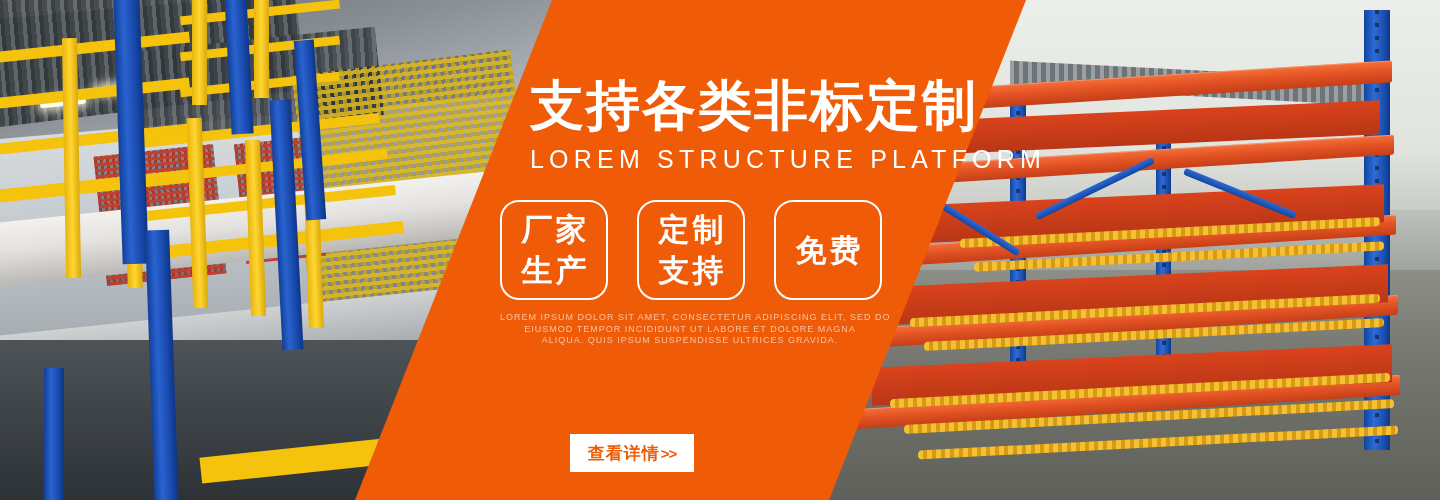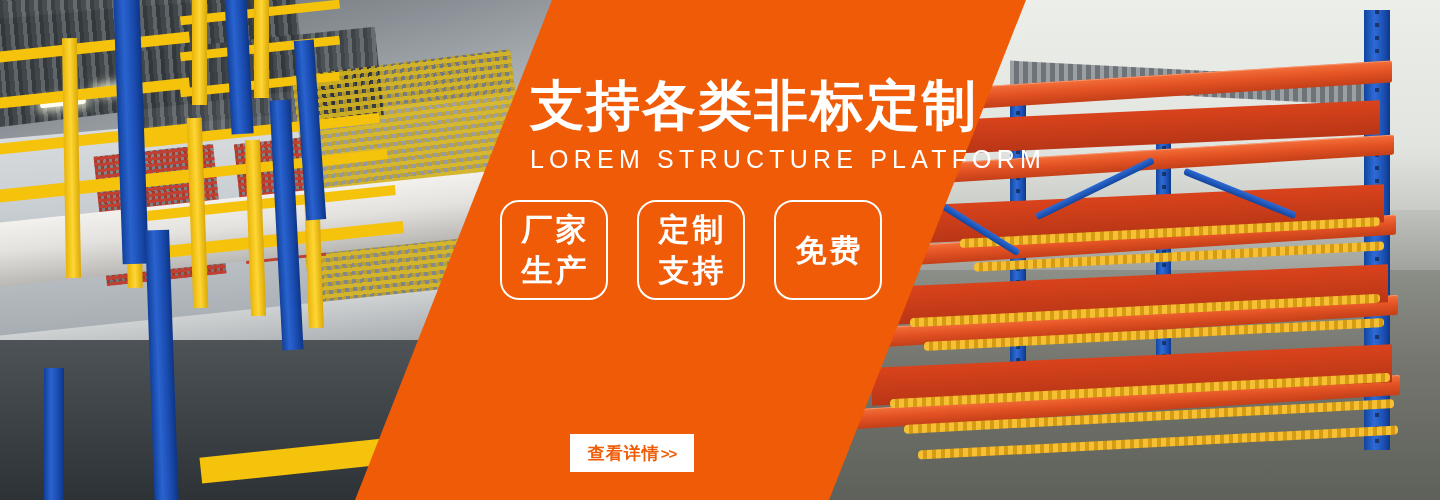--- a/index.html
+++ b/index.html
@@ -268,20 +268,25 @@
       </div>
       <div class="badge">
         <span class="bline">定制</span>
         <span class="bline">支持</span>
       </div>
       <div class="badge">
         <span class="bline">免费</span>
       </div>
     </div>
 
+    <div id="lorem">
+      <div>LOREM IPSUM DOLOR SIT AMET, CONSECTETUR ADIPISCING ELIT, SED DO</div>
+      <div>EIUSMOD TEMPOR INCIDIDUNT UT LABORE ET DOLORE MAGNA</div>
+      <div>ALIQUA. QUIS IPSUM SUSPENDISSE ULTRICES GRAVIDA.</div>
+    </div>
 
     <div id="cta-button">
       <span id="cta-label">查看详情</span>
       <span id="cta-arrow">&gt;&gt;</span>
     </div>
 
   </div>
 </div>
 
 </body></html>

